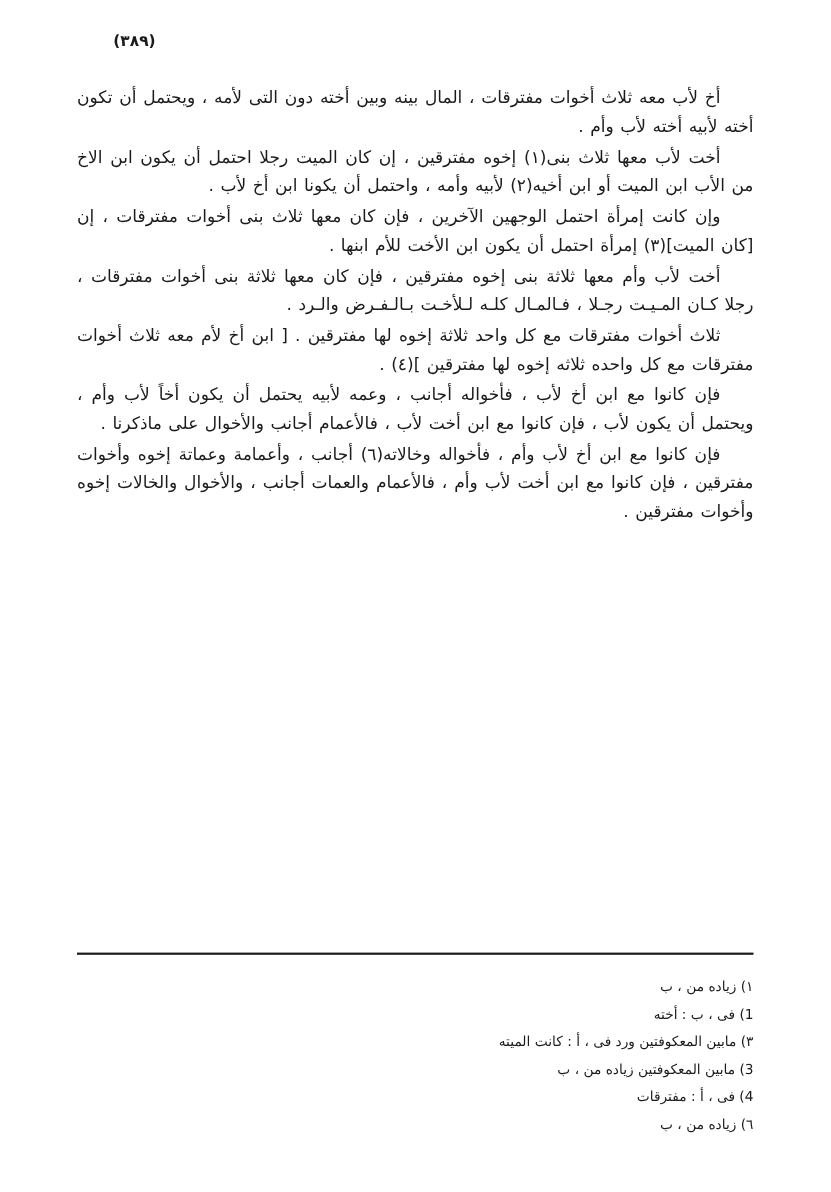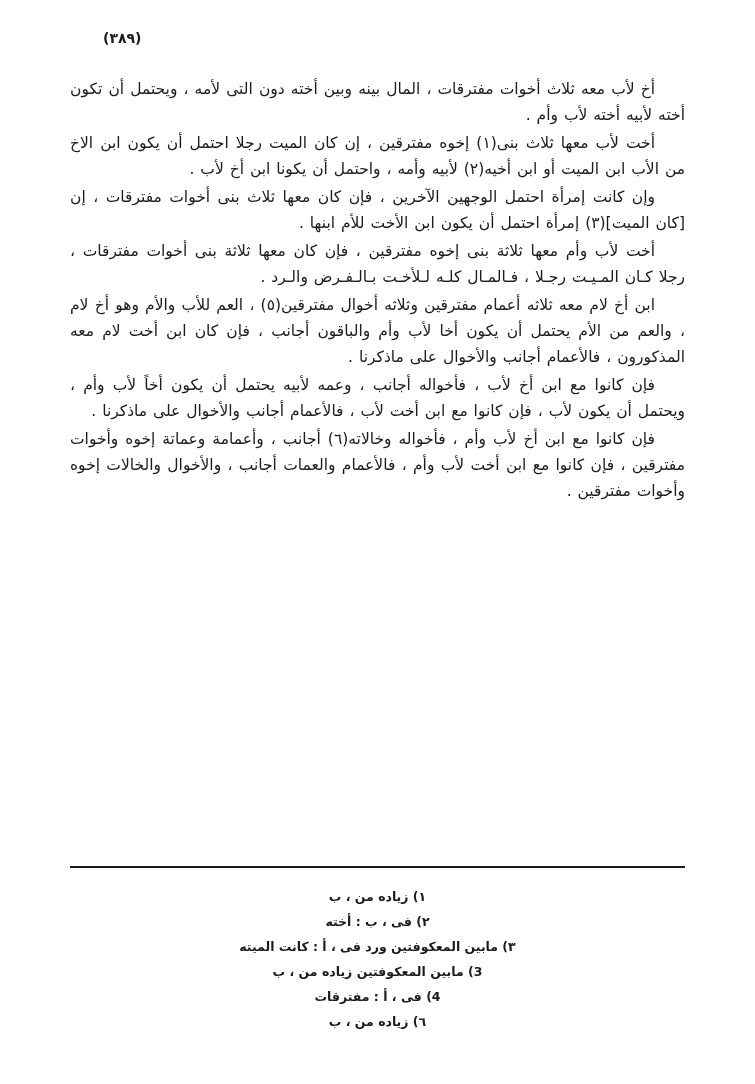--- a/index.html
+++ b/index.html
@@ -54,47 +54,47 @@
     left:70px;
     direction:rtl;
   }
   .rule{
     border-top:2px solid var(--ink);
     width:100%;
     margin-bottom:16px;
   }
   .footnote{
     font-size:12.5px;
-    font-weight:bold;
+    font-weight:normal;
     line-height:25px;
-    text-align:center;
+    text-align:right;
     direction:rtl;
     white-space:nowrap;
   }
 </style>
 </head>
 <body>
 
 <div class="page">
 
   <div class="page-number">(٣٨٩)</div>
 
   <main class="body-text" dir="rtl">
     <p>أخ لأب معه ثلاث أخوات مفترقات ، المال بينه وبين أخته دون التى لأمه ، ويحتمل أن تكون أخته لأبيه أخته لأب وأم .</p>
     <p>أخت لأب معها ثلاث بنى(١) إخوه مفترقين ، إن كان الميت رجلا احتمل أن يكون ابن الاخ من الأب ابن الميت أو ابن أخيه(٢) لأبيه وأمه ، واحتمل أن يكونا ابن أخ لأب .</p>
     <p>وإن كانت إمرأة احتمل الوجهين الآخرين ، فإن كان معها ثلاث بنى أخوات مفترقات ، إن [كان الميت](٣) إمرأة احتمل أن يكون ابن الأخت للأم ابنها .</p>
     <p>أخت لأب وأم معها ثلاثة بنى إخوه مفترقين ، فإن كان معها ثلاثة بنى أخوات مفترقات ، رجلا كـان المـيـت رجـلا ، فـالمـال كلـه لـلأخـت بـالـفـرض والـرد .</p>
-    <p>ابن أخ لام معه ثلاثه أعمام مفترقين وثلاثه أخوال مفترقين(٥) ، العم للأب والأم وهو أخ لام ، والعم من الأم يحتمل أن يكون أخا لأب وأم والباقون أجانب ، فإن كان ابن أخت لام معه المذكورون ، فالأعمام أجانب والأخوال على ماذكرنا .</p>
+    <p>ثلاث أخوات مفترقات مع كل واحد ثلاثة إخوه لها مفترقين . [ ابن أخ لأم معه ثلاث أخوات مفترقات مع كل واحده ثلاثه إخوه لها مفترقين ](٤) .</p>
     <p>فإن كانوا مع ابن أخ لأب ، فأخواله أجانب ، وعمه لأبيه يحتمل أن يكون أخاً لأب وأم ، ويحتمل أن يكون لأب ، فإن كانوا مع ابن أخت لأب ، فالأعمام أجانب والأخوال على ماذكرنا .</p>
     <p>فإن كانوا مع ابن أخ لأب وأم ، فأخواله وخالاته(٦) أجانب ، وأعمامة وعماتة إخوه وأخوات مفترقين ، فإن كانوا مع ابن أخت لأب وأم ، فالأعمام والعمات أجانب ، والأخوال والخالات إخوه وأخوات مفترقين .</p>
   </main>
 
   <footer class="footnotes" dir="rtl">
     <div class="rule"></div>
     <div class="footnote">١) زياده من ، ب</div>
-    <div class="footnote">٢) فى ، ب : أخته</div>
+    <div class="footnote">1) فى ، ب : أخته</div>
     <div class="footnote">٣) مابين المعكوفتين ورد فى ، أ : كانت الميته</div>
     <div class="footnote">3) مابين المعكوفتين زياده من ، ب</div>
     <div class="footnote">4) فى ، أ : مفترقات</div>
     <div class="footnote">٦) زياده من ، ب</div>
   </footer>
 
 </div>
 
 </body></html>

